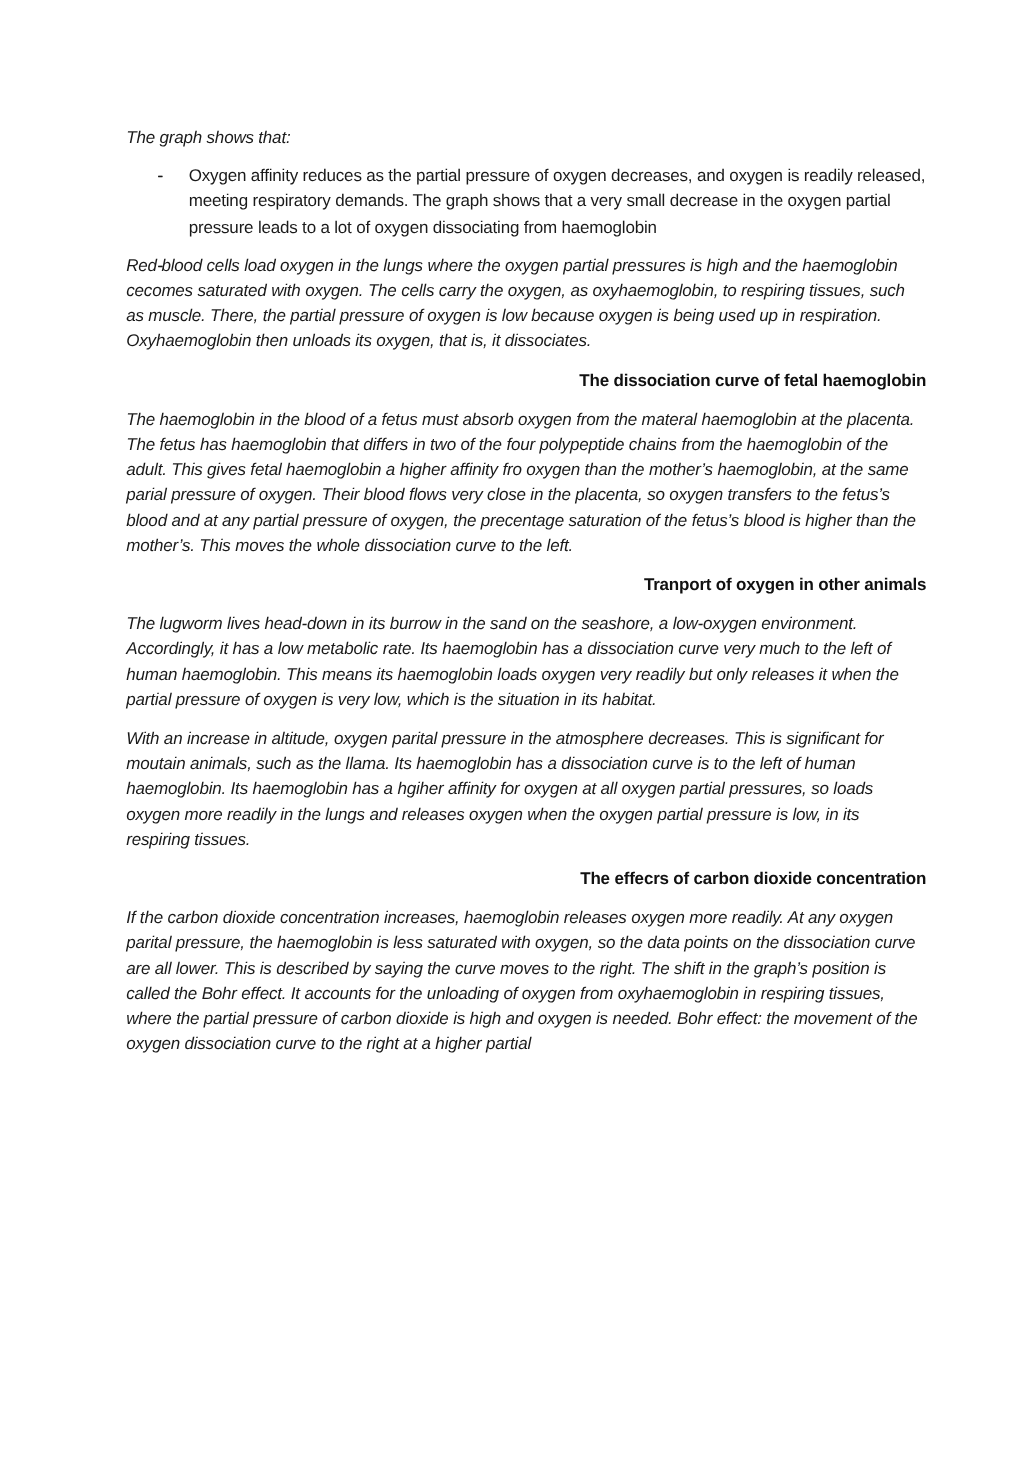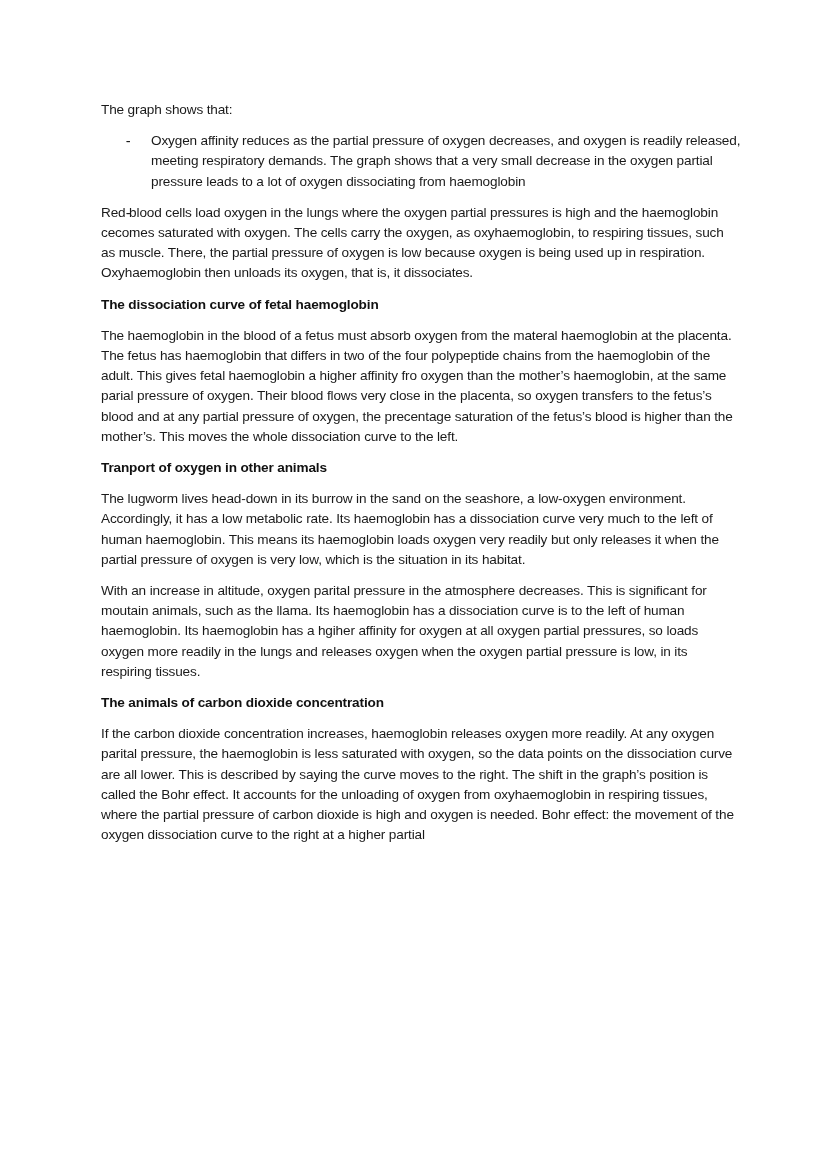--- a/index.html
+++ b/index.html
@@ -3,22 +3,22 @@
 <meta charset="utf-8">
 <style>
   html, body { margin: 0; padding: 0; background: #ffffff; }
   body { width: 828px; height: 1171px; overflow: hidden; position: relative; }
   .page {
     position: absolute; left: 101px; top: 100px; width: 640px;
     font-family: "Liberation Sans", sans-serif;
     font-size: 13.6px; line-height: 20.2px; color: #1a1a1a;
     letter-spacing: -0.15px;
   }
-  p { margin: 0 0 11px 0; }
-  h2 { font-size: 13.6px; font-weight: bold; margin: 0 0 11px 0; line-height: 20.2px; color: #111; }
+  p { margin: 0 0 11px 0; font-style: italic; }
+  h2 { font-size: 13.6px; font-weight: bold; margin: 0 0 11px 0; line-height: 20.2px; color: #111; text-align: right; }
   ul.dash { list-style: none; margin: 0 0 11px 0; padding: 0; }
   ul.dash li { position: relative; padding-left: 50px; }
   ul.dash li .bullet { position: absolute; left: 25px; top: 0; }
   .intro { margin-bottom: 11px; }
 </style>
 </head>
 <body>
 
 <div class="page">
 
@@ -46,16 +46,16 @@
 
   <p>Red blood cells load oxygen in the lungs where the oxygen partial pressures is high and the haemoglobin cecomes saturated with oxygen. The cells carry the oxygen, as oxyhaemoglobin, to respiring tissues, such as muscle. There, the partial pressure of oxygen is low because oxygen is being used up in respiration. Oxyhaemoglobin then unloads its oxygen, that is, it dissociates.</p>
 
   <h2>The dissociation curve of fetal haemoglobin</h2>
   <p>The haemoglobin in the blood of a fetus must absorb oxygen from the materal haemoglobin at the placenta. The fetus has haemoglobin that differs in two of the four polypeptide chains from the haemoglobin of the adult. This gives fetal haemoglobin a higher affinity fro oxygen than the mother’s haemoglobin, at the same parial pressure of oxygen. Their blood flows very close in the placenta, so oxygen transfers to the fetus’s blood and at any partial pressure of oxygen, the precentage saturation of the fetus’s blood is higher than the mother’s. This moves the whole dissociation curve to the left.</p>
 
   <h2>Tranport of oxygen in other animals</h2>
   <p>The lugworm lives head-down in its burrow in the sand on the seashore, a low-oxygen environment. Accordingly, it has a low metabolic rate. Its haemoglobin has a dissociation curve very much to the left of human haemoglobin. This means its haemoglobin loads oxygen very readily but only releases it when the partial pressure of oxygen is very low, which is the situation in its habitat.</p>
   <p>With an increase in altitude, oxygen parital pressure in the atmosphere decreases. This is significant for moutain animals, such as the llama. Its haemoglobin has a dissociation curve is to the left of human haemoglobin. Its haemoglobin has a hgiher affinity for oxygen at all oxygen partial pressures, so loads oxygen more readily in the lungs and releases oxygen when the oxygen partial pressure is low, in its respiring tissues.</p>
 
-  <h2>The animals of carbon dioxide concentration</h2>
+  <h2>The effecrs of carbon dioxide concentration</h2>
   <p>If the carbon dioxide concentration increases, haemoglobin releases oxygen more readily. At any oxygen parital pressure, the haemoglobin is less saturated with oxygen, so the data points on the dissociation curve are all lower. This is described by saying the curve moves to the right. The shift in the graph’s position is called the Bohr effect. It accounts for the unloading of oxygen from oxyhaemoglobin in respiring tissues, where the partial pressure of carbon dioxide is high and oxygen is needed. Bohr effect: the movement of the oxygen dissociation curve to the right at a higher partial</p>
 
 </div>
 
 </body></html>

